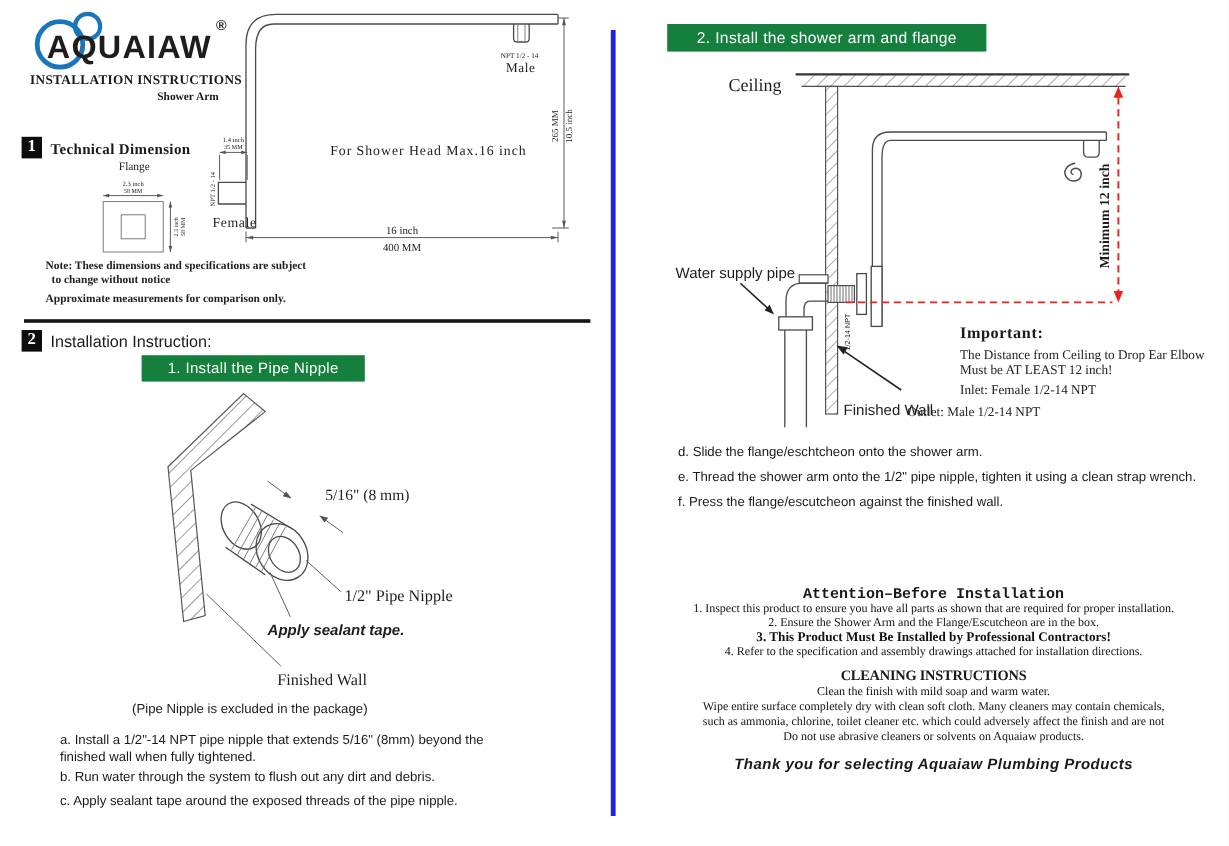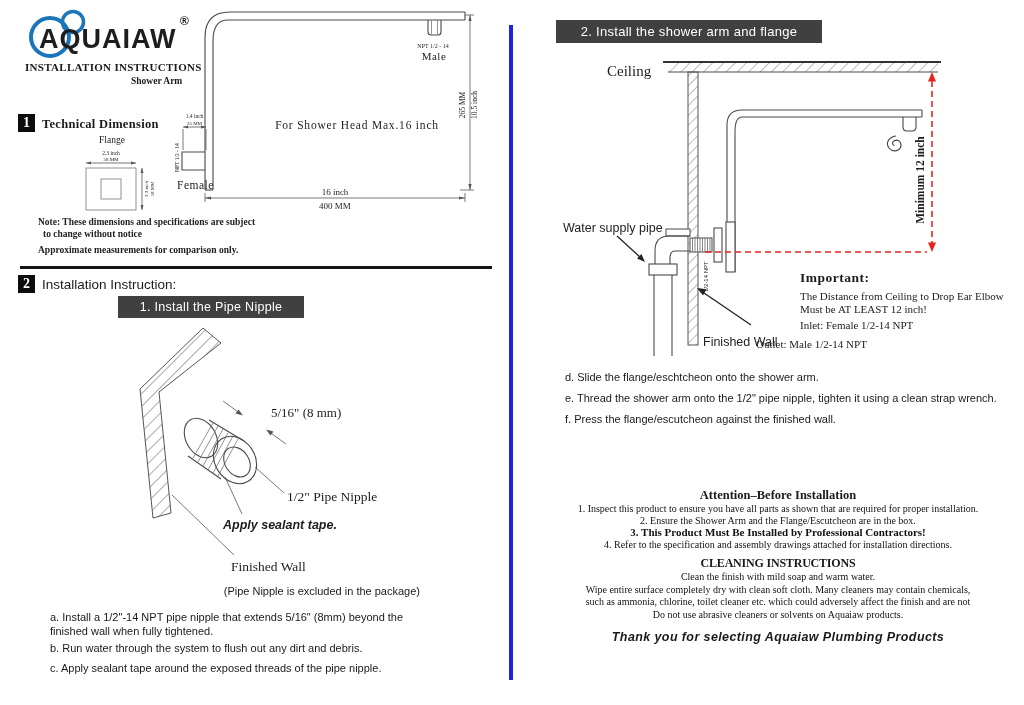--- a/index.html
+++ b/index.html
@@ -3,33 +3,33 @@
 <meta charset="utf-8">
 <style>
   html,body{margin:0;padding:0;background:#e8e8e8;}
   #page{position:relative;width:1024px;height:705px;background:#ffffff;overflow:hidden;
         font-family:"Liberation Sans","DejaVu Sans",sans-serif;color:#1a1a1a;}
   .abs{position:absolute;}
   .serif{font-family:"Liberation Serif","DejaVu Serif",serif;}
   .sans{font-family:"Liberation Sans","DejaVu Sans",sans-serif;}
   .numbox{width:17px;height:18px;background:#0d0d0d;color:#fff;text-align:center;
           line-height:18px;font-weight:bold;font-size:14px;font-family:"Liberation Serif",serif;}
-  .graybox{background:#404040;color:#ffffff;text-align:center;font-size:12.5px;
+  .graybox{background:#15803d;color:#ffffff;text-align:center;font-size:12.5px;
            letter-spacing:.3px;}
   .doc-title{font-weight:bold;font-size:11px;letter-spacing:.3px;}
   .sub-title{font-weight:bold;font-size:9.5px;}
   .sec-title{font-weight:bold;font-size:12.5px;letter-spacing:.3px;}
   .note{font-size:9.5px;font-weight:600;color:#222;}
   .step{font-size:11px;color:#1a1a1a;line-height:14px;}
   .nowrap{white-space:nowrap;}
   .divider{height:3px;background:#151515;}
   .bluebar{width:4px;background:#2222dd;}
   .imp-line{font-size:11px;color:#222;font-family:"Liberation Serif",serif;}
   .att{text-align:center;font-family:"Liberation Serif","DejaVu Serif",serif;}
-  .att-title{font-weight:bold;font-size:12.5px;}
+  .att-title{font-weight:bold;font-size:12.5px;font-family:Liberation Mono, monospace;}
   .att-item{font-size:10px;line-height:11.5px;color:#111;}
   .att-bold{font-weight:bold;font-size:11px;line-height:13px;}
   .clean-title{font-weight:bold;font-size:12px;letter-spacing:-.2px;}
   .clean-line{font-size:10px;line-height:12.5px;color:#111;}
   .thanks{font-weight:bold;font-style:italic;font-size:12.5px;letter-spacing:.4px;}
   svg text{fill:#1d1d1d;}
   .drw{stroke:#4a4a4a;stroke-width:1.1;fill:none;}
   .thin{stroke:#777;stroke-width:.8;fill:none;}
   .dim{stroke:#555;stroke-width:.8;fill:none;}
   .dimf{fill:#555;stroke:none;}
@@ -166,21 +166,21 @@
       <text x="192" y="176" font-size="13.5" class="serif">1/2" Pipe Nipple</text>
 
       <line x1="130" y1="152" x2="147" y2="189" class="dim"></line>
       <text x="128" y="204" font-size="12.5" font-style="italic" font-weight="bold" class="sans">Apply sealant tape.</text>
 
       <line x1="77" y1="170" x2="139" y2="230" class="dim"></line>
       <text x="136" y="246" font-size="13.5" class="serif">Finished Wall</text>
     </svg>
   </div>
 
-  <div class="abs sans" style="left:110px;top:585px;width:310px;text-align:right;font-size:11px;">(Pipe Nipple is excluded in the package)</div>
+  <div class="abs sans" style="left:110px;top:585px;width:310px;text-align:left;font-size:11px;">(Pipe Nipple is excluded in the package)</div>
 
   <div class="abs step" style="left:50px;top:610px;width:385px;">a. Install a 1/2"-14 NPT pipe nipple that extends 5/16" (8mm) beyond the finished wall when fully tightened.</div>
   <div class="abs step nowrap" style="left:50px;top:641px;">b. Run water through the system to flush out any dirt and debris.</div>
   <div class="abs step nowrap" style="left:50px;top:661px;">c. Apply sealant tape around the exposed threads of the pipe nipple.</div>
 
   <div class="abs bluebar" style="left:509px;top:25px;height:655px;"></div>
 
   <div class="abs graybox" style="left:556px;top:20px;width:266px;height:23px;line-height:23px;font-size:13px;">2. Install the shower arm and flange</div>
 
   <div class="abs" style="left:555px;top:50px;">

